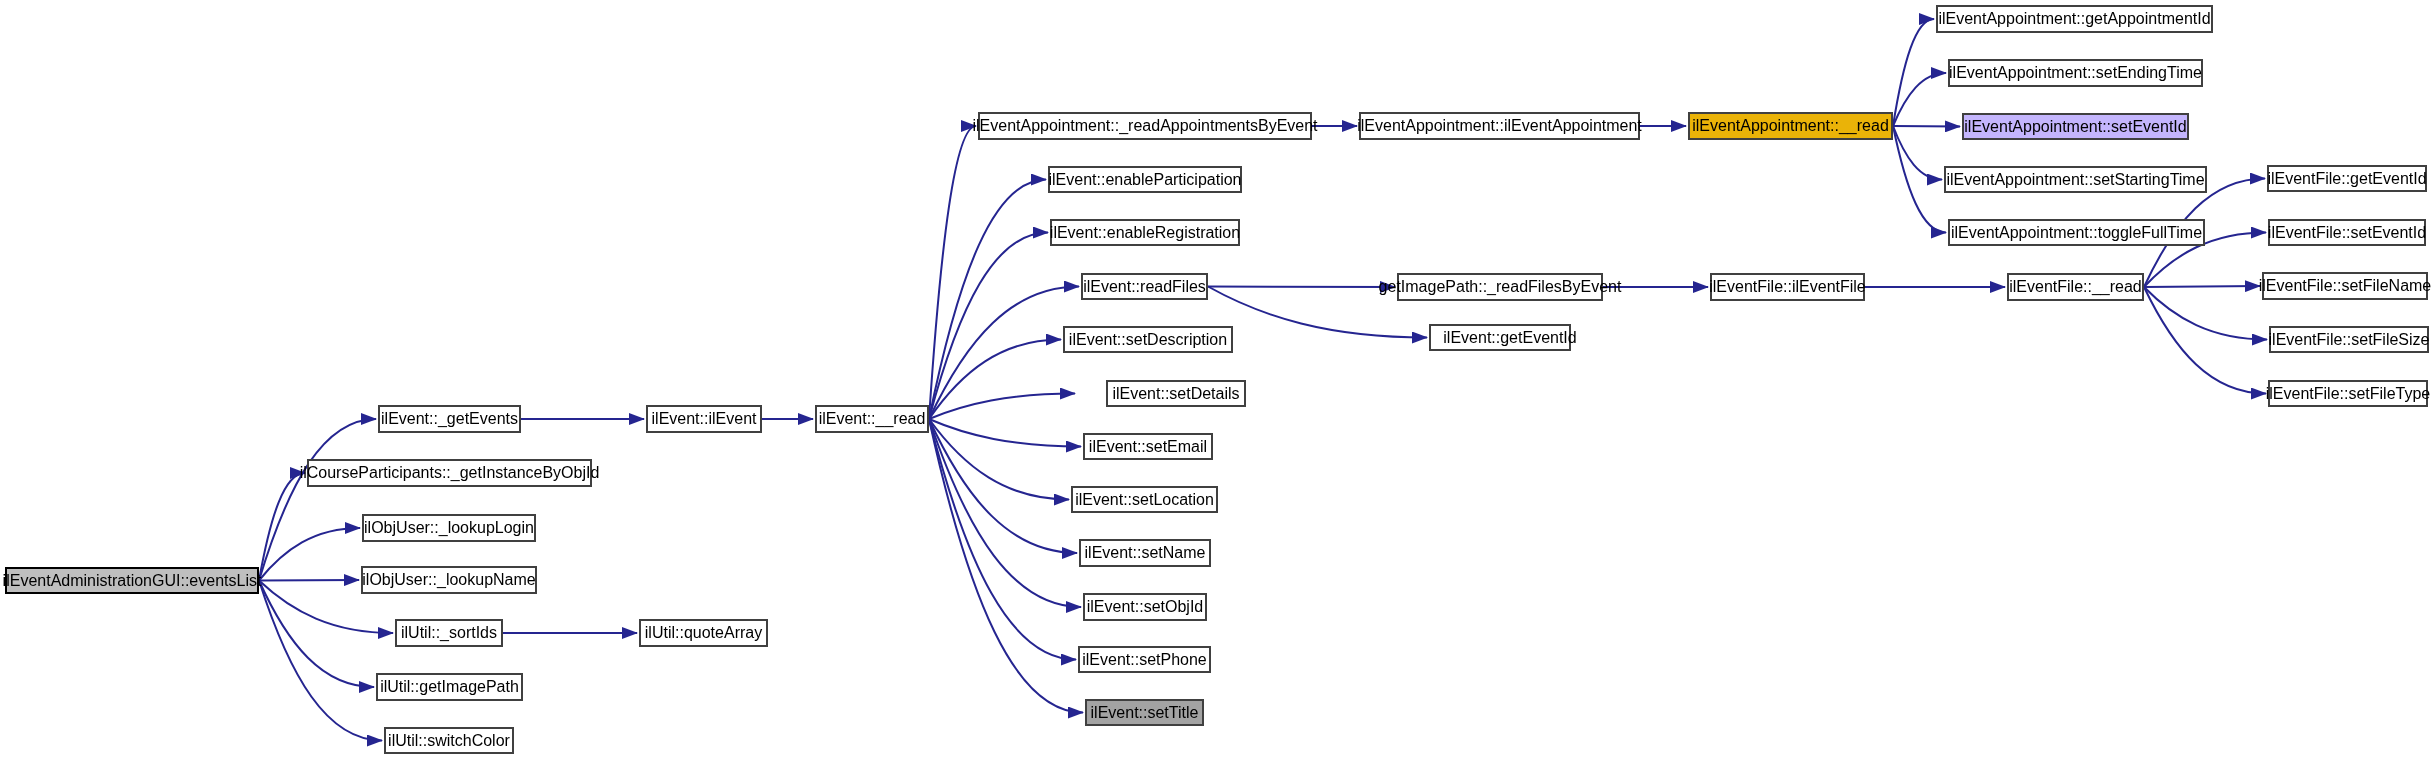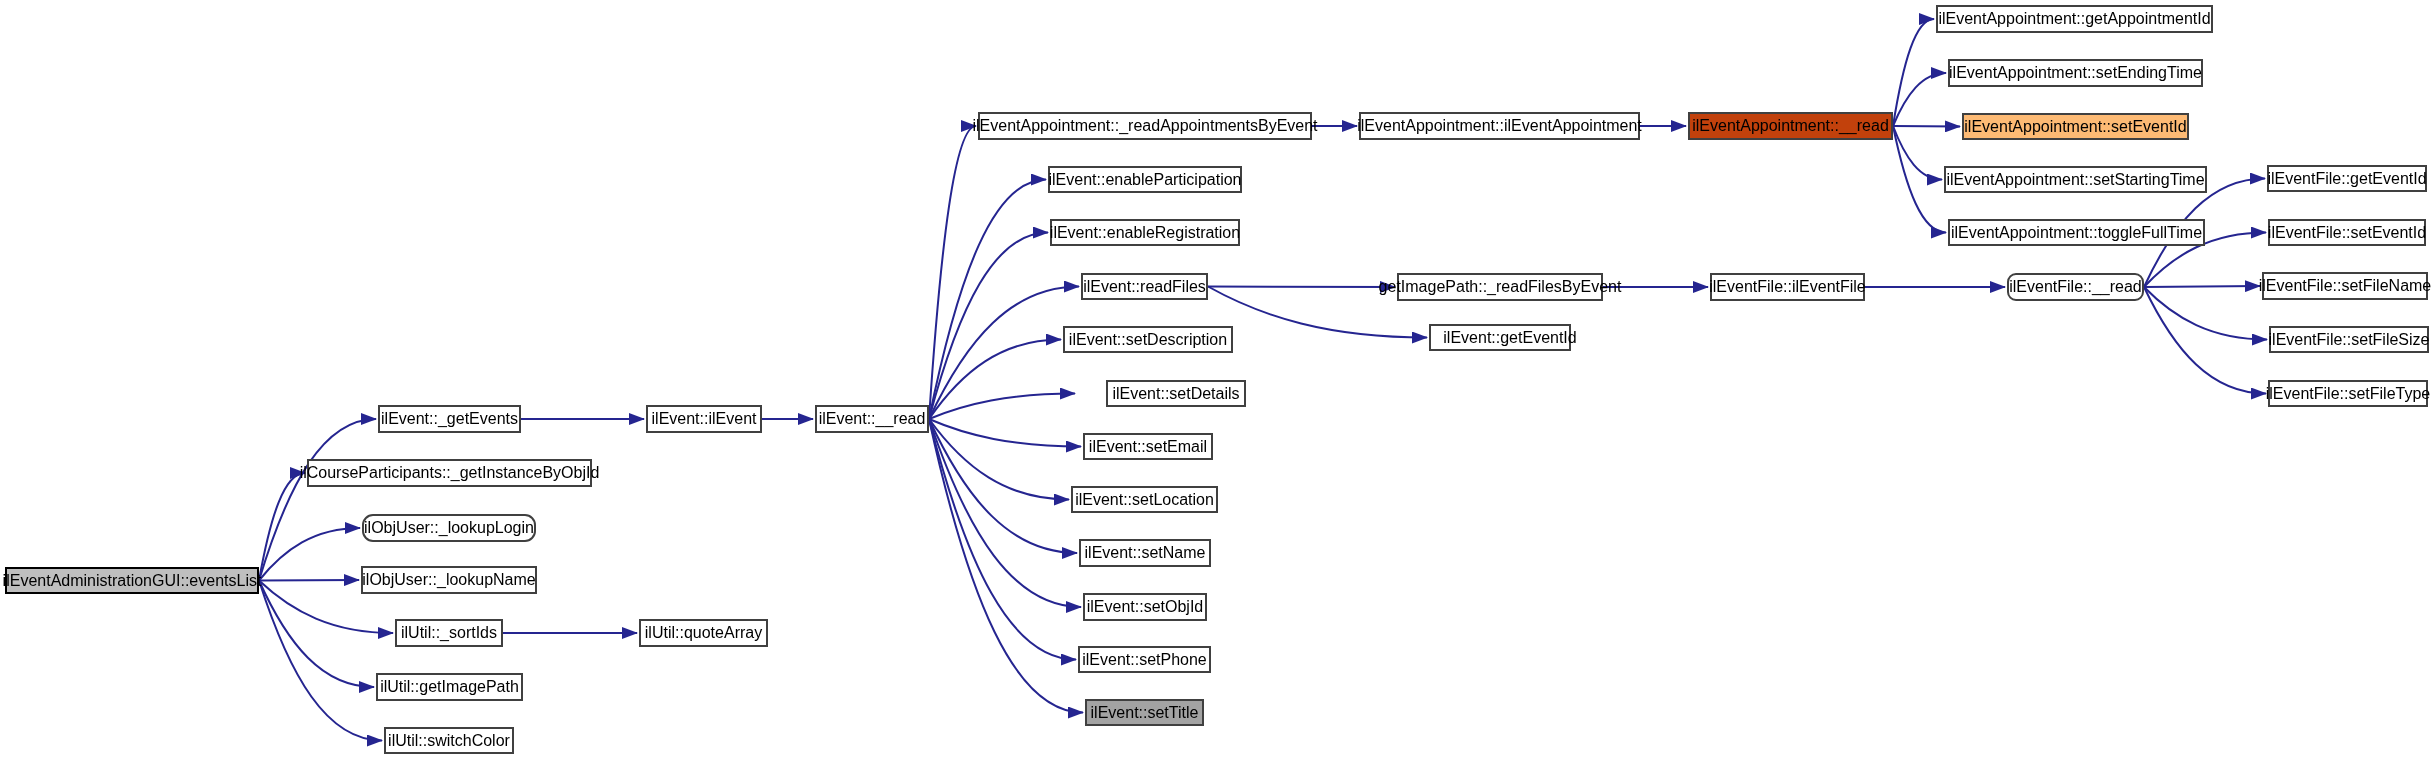--- a/index.html
+++ b/index.html
@@ -80,21 +80,21 @@
       <path d="M1865,287 L2005,287" class="edge" stroke="#252590" marker-end="url(#arrow)"></path>
       <path d="M2144,287 C2174.25,221.9 2210.55,178.5 2265,178.5" class="edge" stroke="#252590" marker-end="url(#arrow)"></path>
       <path d="M2144,287 C2174.5,254.3 2211.1,232.5 2266,232.5" class="edge" stroke="#252590" marker-end="url(#arrow)"></path>
       <path d="M2144,287 L2260,286" class="edge" stroke="#252590" marker-end="url(#arrow)"></path>
       <path d="M2144,287 C2174.75,318.5 2211.65,339.5 2267,339.5" class="edge" stroke="#252590" marker-end="url(#arrow)"></path>
       <path d="M2144,287 C2174.5,350.9 2211.1,393.5 2266,393.5" class="edge" stroke="#252590" marker-end="url(#arrow)"></path>
     </svg>
 <div class="node" style="left: 5px; top: 567px; width: 254px; height: 27px; background: rgb(191, 191, 191); border-color: rgb(0, 0, 0); color: rgb(0, 0, 0);">ilEventAdministrationGUI::eventsList</div>
     <div class="node" style="left: 378px; top: 405px; width: 143px; height: 28px; background: rgb(255, 255, 255); border-color: rgb(64, 64, 64); color: rgb(0, 0, 0);">ilEvent::_getEvents</div>
     <div class="node" style="left: 307px; top: 459px; width: 285px; height: 28px; background: rgb(255, 255, 255); border-color: rgb(64, 64, 64); color: rgb(0, 0, 0);">ilCourseParticipants::_getInstanceByObjId</div>
-    <div class="node" style="left: 362px; top: 514px; width: 174px; height: 28px; background: rgb(255, 255, 255); border-color: rgb(64, 64, 64); color: rgb(0, 0, 0); border-radius: 11px;">ilObjUser::_lookupLogin</div>
+    <div class="node" style="left: 362px; top: 514px; width: 174px; height: 28px; background: rgb(255, 255, 255); border-color: rgb(64, 64, 64); color: rgb(0, 0, 0);">ilObjUser::_lookupLogin</div>
     <div class="node" style="left: 361px; top: 566px; width: 176px; height: 28px; background: rgb(255, 255, 255); border-color: rgb(64, 64, 64); color: rgb(0, 0, 0);">ilObjUser::_lookupName</div>
     <div class="node" style="left: 395px; top: 619px; width: 108px; height: 28px; background: rgb(255, 255, 255); border-color: rgb(64, 64, 64); color: rgb(0, 0, 0);">ilUtil::_sortIds</div>
     <div class="node" style="left: 376px; top: 673px; width: 147px; height: 28px; background: rgb(255, 255, 255); border-color: rgb(64, 64, 64); color: rgb(0, 0, 0);">ilUtil::getImagePath</div>
     <div class="node" style="left: 384px; top: 727px; width: 130px; height: 27px; background: rgb(255, 255, 255); border-color: rgb(64, 64, 64); color: rgb(0, 0, 0);">ilUtil::switchColor</div>
     <div class="node" style="left: 646px; top: 405px; width: 116px; height: 28px; background: rgb(255, 255, 255); border-color: rgb(64, 64, 64); color: rgb(0, 0, 0);">ilEvent::ilEvent</div>
     <div class="node" style="left: 639px; top: 619px; width: 129px; height: 28px; background: rgb(255, 255, 255); border-color: rgb(64, 64, 64); color: rgb(0, 0, 0);">ilUtil::quoteArray</div>
     <div class="node" style="left: 815px; top: 405px; width: 114px; height: 28px; background: rgb(255, 255, 255); border-color: rgb(64, 64, 64); color: rgb(0, 0, 0);">ilEvent::__read</div>
     <div class="node" style="left: 978px; top: 112px; width: 334px; height: 28px; background: rgb(255, 255, 255); border-color: rgb(64, 64, 64); color: rgb(0, 0, 0);">ilEventAppointment::_readAppointmentsByEvent</div>
     <div class="node" style="left: 1048px; top: 166px; width: 194px; height: 27px; background: rgb(255, 255, 255); border-color: rgb(64, 64, 64); color: rgb(0, 0, 0);">ilEvent::enableParticipation</div>
     <div class="node" style="left: 1050px; top: 219px; width: 190px; height: 27px; background: rgb(255, 255, 255); border-color: rgb(64, 64, 64); color: rgb(0, 0, 0);">ilEvent::enableRegistration</div>
@@ -103,26 +103,26 @@
     <div class="node" style="left: 1106px; top: 380px; width: 140px; height: 27px; background: rgb(255, 255, 255); border-color: rgb(64, 64, 64); color: rgb(0, 0, 0);">ilEvent::setDetails</div>
     <div class="node" style="left: 1083px; top: 433px; width: 130px; height: 27px; background: rgb(255, 255, 255); border-color: rgb(64, 64, 64); color: rgb(0, 0, 0);">ilEvent::setEmail</div>
     <div class="node" style="left: 1071px; top: 486px; width: 147px; height: 27px; background: rgb(255, 255, 255); border-color: rgb(64, 64, 64); color: rgb(0, 0, 0);">ilEvent::setLocation</div>
     <div class="node" style="left: 1079px; top: 539px; width: 132px; height: 28px; background: rgb(255, 255, 255); border-color: rgb(64, 64, 64); color: rgb(0, 0, 0);">ilEvent::setName</div>
     <div class="node" style="left: 1083px; top: 593px; width: 124px; height: 28px; background: rgb(255, 255, 255); border-color: rgb(64, 64, 64); color: rgb(0, 0, 0);">ilEvent::setObjId</div>
     <div class="node" style="left: 1078px; top: 646px; width: 133px; height: 27px; background: rgb(255, 255, 255); border-color: rgb(64, 64, 64); color: rgb(0, 0, 0);">ilEvent::setPhone</div>
     <div class="node" style="left: 1085px; top: 699px; width: 119px; height: 27px; background: #a3a3a3; border-color: rgb(64, 64, 64); color: rgb(0, 0, 0);">ilEvent::setTitle</div>
     <div class="node" style="left: 1359px; top: 112px; width: 281px; height: 28px; background: rgb(255, 255, 255); border-color: rgb(64, 64, 64); color: rgb(0, 0, 0);">ilEventAppointment::ilEventAppointment</div>
     <div class="node" style="left: 1397px; top: 273px; width: 206px; height: 28px; background: rgb(255, 255, 255); border-color: rgb(64, 64, 64); color: rgb(0, 0, 0);">getImagePath::_readFilesByEvent</div>
     <div class="node" style="left: 1429px; top: 324px; width: 142px; height: 27px; background: rgb(255, 255, 255); border-color: rgb(64, 64, 64); color: rgb(0, 0, 0); padding-left: 20px;">ilEvent::getEventId</div>
-    <div class="node" style="left: 1688px; top: 112px; width: 205px; height: 28px; background: #c2410c; border-color: rgb(64, 64, 64); color: rgb(0, 0, 0);">ilEventAppointment::__read</div>
+    <div class="node" style="left: 1688px; top: 112px; width: 205px; height: 28px; background: #eab308; border-color: rgb(64, 64, 64); color: rgb(0, 0, 0);">ilEventAppointment::__read</div>
     <div class="node" style="left: 1710px; top: 273px; width: 155px; height: 28px; background: rgb(255, 255, 255); border-color: rgb(64, 64, 64); color: rgb(0, 0, 0);">ilEventFile::ilEventFile</div>
-    <div class="node" style="left: 2007px; top: 273px; width: 137px; height: 28px; background: rgb(255, 255, 255); border-color: rgb(64, 64, 64); color: rgb(0, 0, 0); border-radius: 9px;">ilEventFile::__read</div>
+    <div class="node" style="left: 2007px; top: 273px; width: 137px; height: 28px; background: rgb(255, 255, 255); border-color: rgb(64, 64, 64); color: rgb(0, 0, 0);">ilEventFile::__read</div>
     <div class="node" style="left: 1936px; top: 5px; width: 277px; height: 28px; background: rgb(255, 255, 255); border-color: rgb(64, 64, 64); color: rgb(0, 0, 0);">ilEventAppointment::getAppointmentId</div>
     <div class="node" style="left: 1948px; top: 59px; width: 255px; height: 28px; background: rgb(255, 255, 255); border-color: rgb(64, 64, 64); color: rgb(0, 0, 0);">ilEventAppointment::setEndingTime</div>
-    <div class="node" style="left: 1962px; top: 113px; width: 227px; height: 27px; background: #fdba74; border-color: rgb(64, 64, 64); color: rgb(0, 0, 0);">ilEventAppointment::setEventId</div>
+    <div class="node" style="left: 1962px; top: 113px; width: 227px; height: 27px; background: #c4b5fd; border-color: rgb(64, 64, 64); color: rgb(0, 0, 0);">ilEventAppointment::setEventId</div>
     <div class="node" style="left: 1944px; top: 166px; width: 263px; height: 27px; background: rgb(255, 255, 255); border-color: rgb(64, 64, 64); color: rgb(0, 0, 0);">ilEventAppointment::setStartingTime</div>
     <div class="node" style="left: 1948px; top: 219px; width: 257px; height: 27px; background: rgb(255, 255, 255); border-color: rgb(64, 64, 64); color: rgb(0, 0, 0);">ilEventAppointment::toggleFullTime</div>
     <div class="node" style="left: 2267px; top: 165px; width: 160px; height: 27px; background: rgb(255, 255, 255); border-color: rgb(64, 64, 64); color: rgb(0, 0, 0);">ilEventFile::getEventId</div>
     <div class="node" style="left: 2268px; top: 219px; width: 158px; height: 27px; background: rgb(255, 255, 255); border-color: rgb(64, 64, 64); color: rgb(0, 0, 0);">ilEventFile::setEventId</div>
     <div class="node" style="left: 2262px; top: 272px; width: 166px; height: 28px; background: rgb(255, 255, 255); border-color: rgb(64, 64, 64); color: rgb(0, 0, 0);">ilEventFile::setFileName</div>
     <div class="node" style="left: 2269px; top: 326px; width: 160px; height: 27px; background: rgb(255, 255, 255); border-color: rgb(64, 64, 64); color: rgb(0, 0, 0);">ilEventFile::setFileSize</div>
     <div class="node" style="left: 2268px; top: 380px; width: 160px; height: 27px; background: rgb(255, 255, 255); border-color: rgb(64, 64, 64); color: rgb(0, 0, 0);">ilEventFile::setFileType</div>
   </div>
 
 </body></html>

